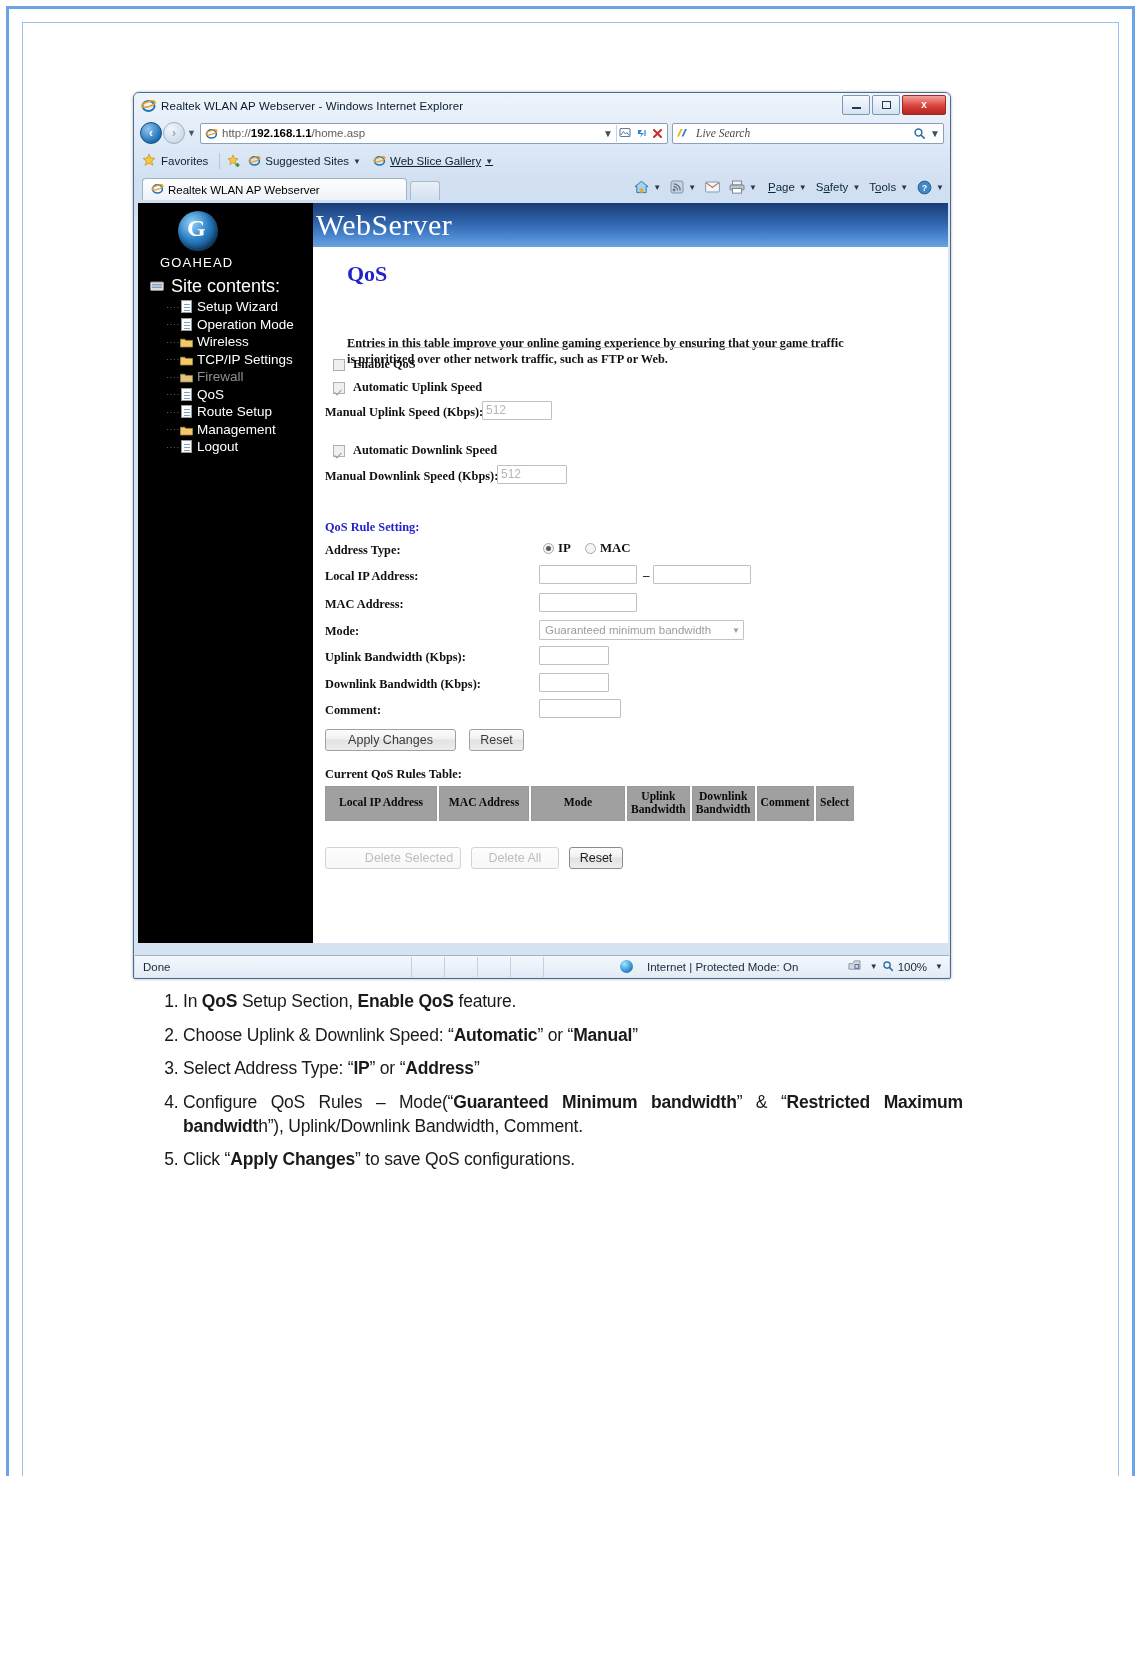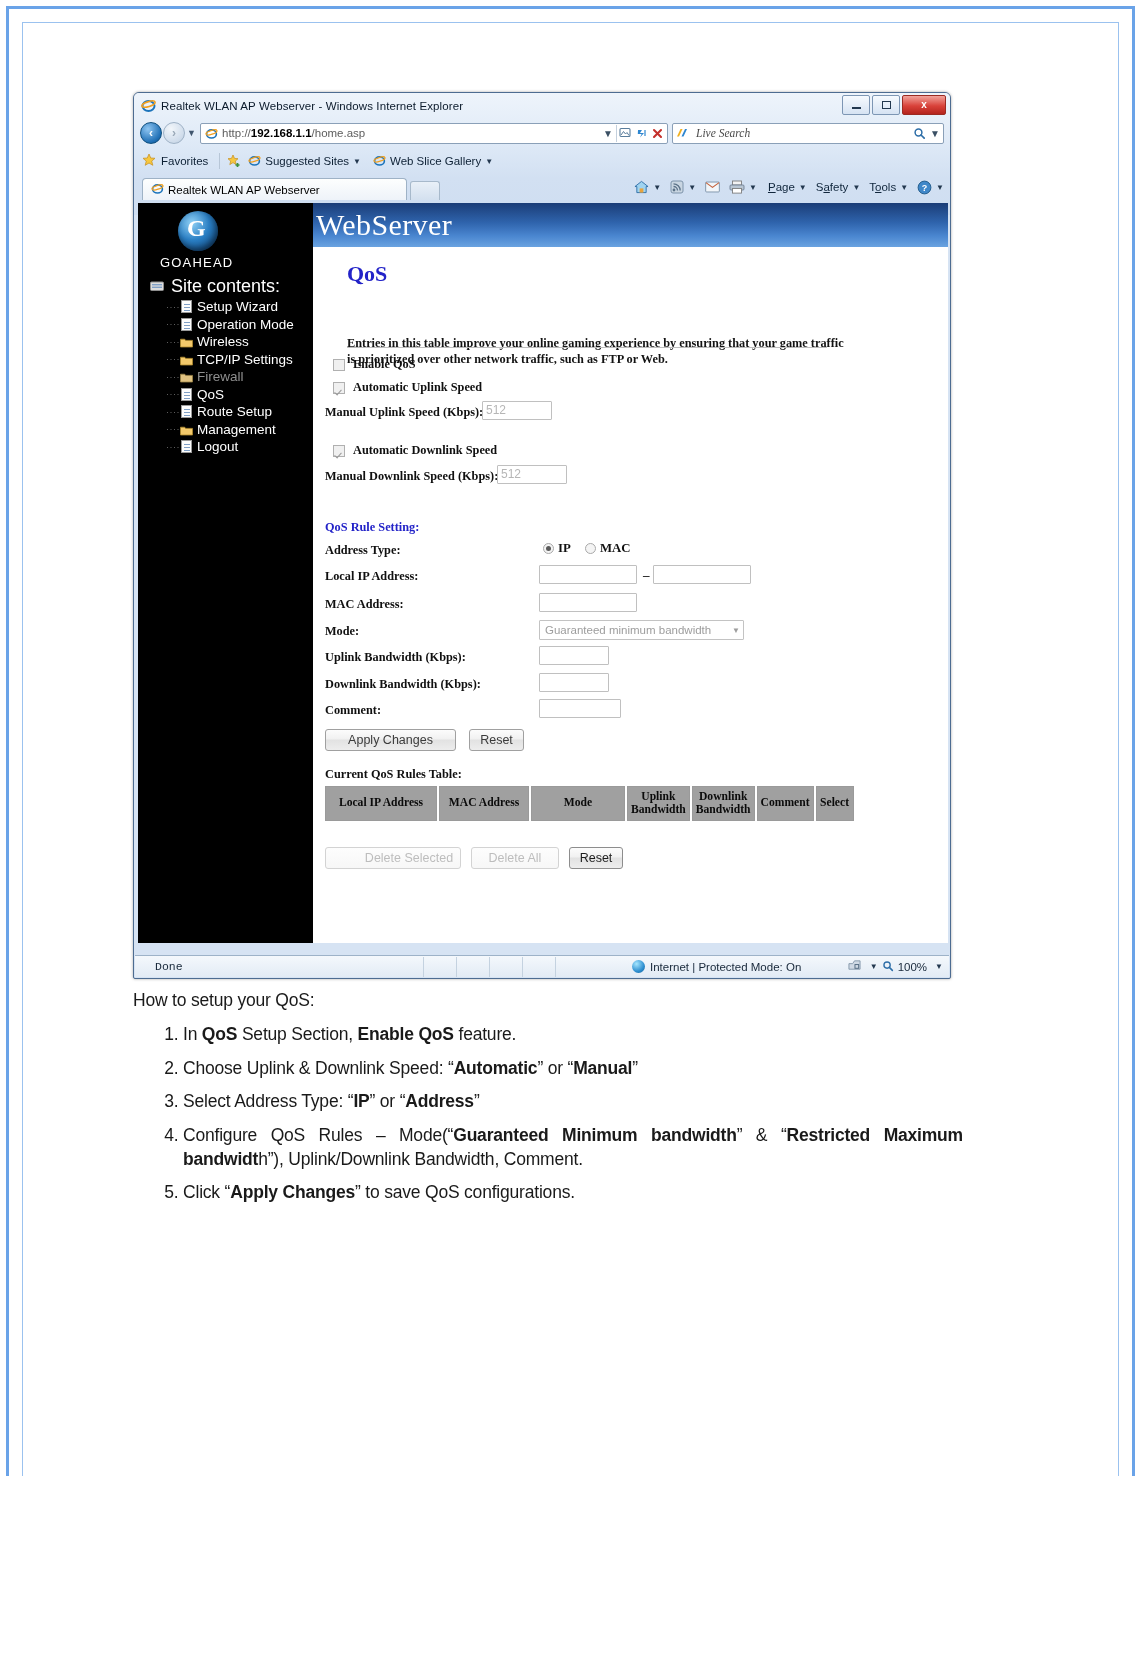--- a/index.html
+++ b/index.html
@@ -523,24 +523,24 @@
     bottom: 1px;
     height: 22px;
     background: linear-gradient(to bottom,#f4f8fc,#e2ebf5);
     border-top: 1px solid #9db2c8;
     display: flex;
     align-items: center;
     font-size: 11.5px;
     color: #18283a;
     box-sizing: border-box;
   }
-  .sb-done { padding-left: 20px; width: 268px; font-family: Liberation Mono, monospace; }
+  .sb-done { padding-left: 8px; width: 268px; }
   .sb-cell { width: 32px; height: 20px; border-left: 1px solid #c4d2e0; }
   .sb-zone {
-    display: flex; align-items: center; gap: 5px;
+    display: flex; align-items: center; gap: 14px;
     margin-left: 44px;
   }
   .globe {
     width: 13px; height: 13px; border-radius: 50%;
     background: radial-gradient(circle at 35% 30%, #a5e6ff, #2e8fd0 60%, #0f5b95);
   }
   .sb-right {
     position: absolute; right: 6px;
     display: flex; align-items: center; gap: 4px;
   }
@@ -683,21 +683,21 @@
       <span class="item">
         <span style="margin-right:4px;">
           <svg width="13" height="13" viewBox="0 0 16 16">
               <ellipse cx="8" cy="8.5" rx="6" ry="5" fill="none" stroke="#1c74bb" stroke-width="2"></ellipse>
               <ellipse cx="8" cy="6.6" rx="7" ry="2.4" fill="none" stroke="#f0a021" stroke-width="1.6" transform="rotate(-18 8 6.6)"></ellipse>
             </svg>
         </span>
         <span>Suggested Sites</span>
         <span class="caret">▼</span>
       </span>
-      <span class="item" style="margin-left:8px;">
+      <span class="item" style="margin-left:8px;text-decoration:underline;">
         <span style="margin-right:4px;">
           <svg width="13" height="13" viewBox="0 0 16 16">
               <ellipse cx="8" cy="8.5" rx="6" ry="5" fill="none" stroke="#1c74bb" stroke-width="2"></ellipse>
               <ellipse cx="8" cy="6.6" rx="7" ry="2.4" fill="none" stroke="#f0a021" stroke-width="1.6" transform="rotate(-18 8 6.6)"></ellipse>
             </svg>
         </span>
         <span>Web Slice Gallery</span>
         <span class="caret">▼</span>
       </span>
     </div>
@@ -961,21 +961,20 @@
               <path d="M8 8 L11.2 11.2" stroke="#2f6fa8" stroke-width="1.7" stroke-linecap="round"></path>
             </svg>
         </span>
         <span>100%</span>
         <span class="caret">▼</span>
       </span>
     </div>
   </div>
 
   <div class="doc-text">
-    <div class="howto">How to setup your QoS:</div>
     <ol class="steps">
       <li><span><span>In </span><b>QoS</b><span> Setup Section, </span><b>Enable QoS</b><span> feature.</span></span></li>
       <li><span><span>Choose Uplink &amp; Downlink Speed: “</span><b>Automatic</b><span>” or “</span><b>Manual</b><span>”</span></span></li>
       <li><span><span>Select Address Type: “</span><b>IP</b><span>” or “</span><b>Address</b><span>”</span></span></li>
       <li class="justify"><span><span>Configure QoS Rules – Mode(“</span><b>Guaranteed Minimum bandwidth</b><span>” &amp; “</span><b>Restricted Maximum bandwidt</b><span>h”), Uplink/Downlink Bandwidth, Comment.</span></span></li>
       <li><span><span>Click “</span><b>Apply Changes</b><span>” to save QoS configurations.</span></span></li>
     </ol>
   </div>
 
   <div class="pagenum">60</div>

